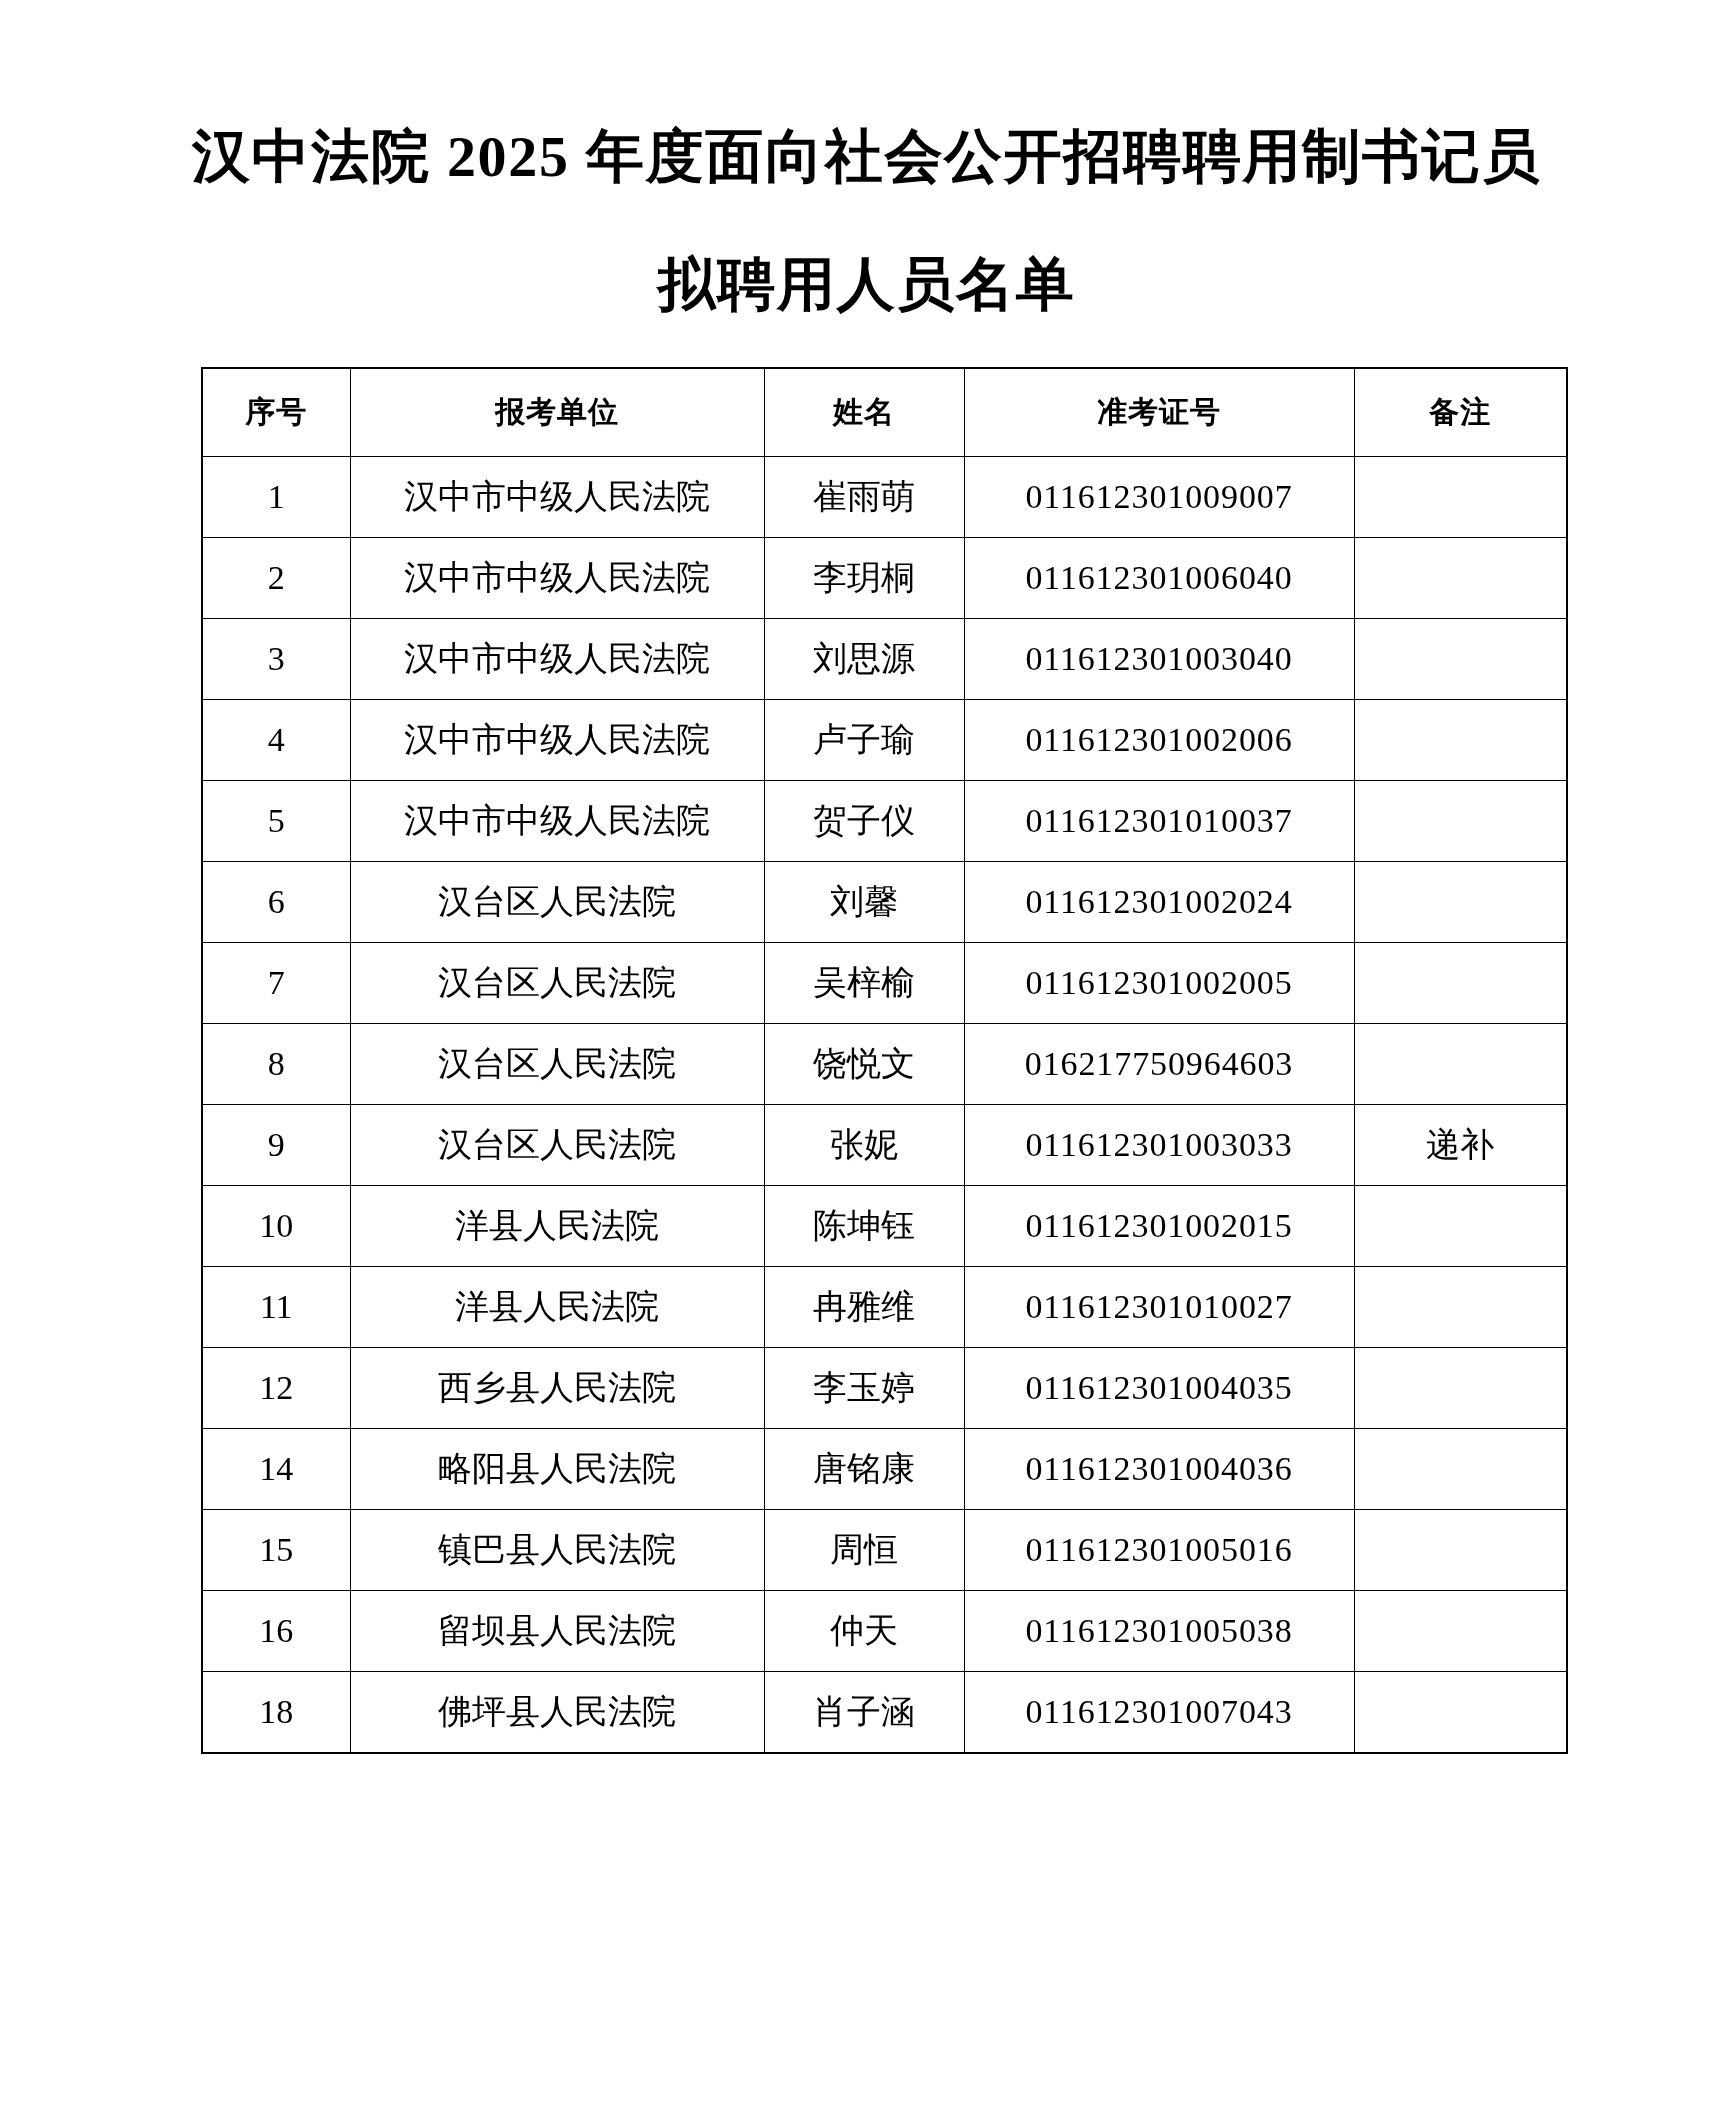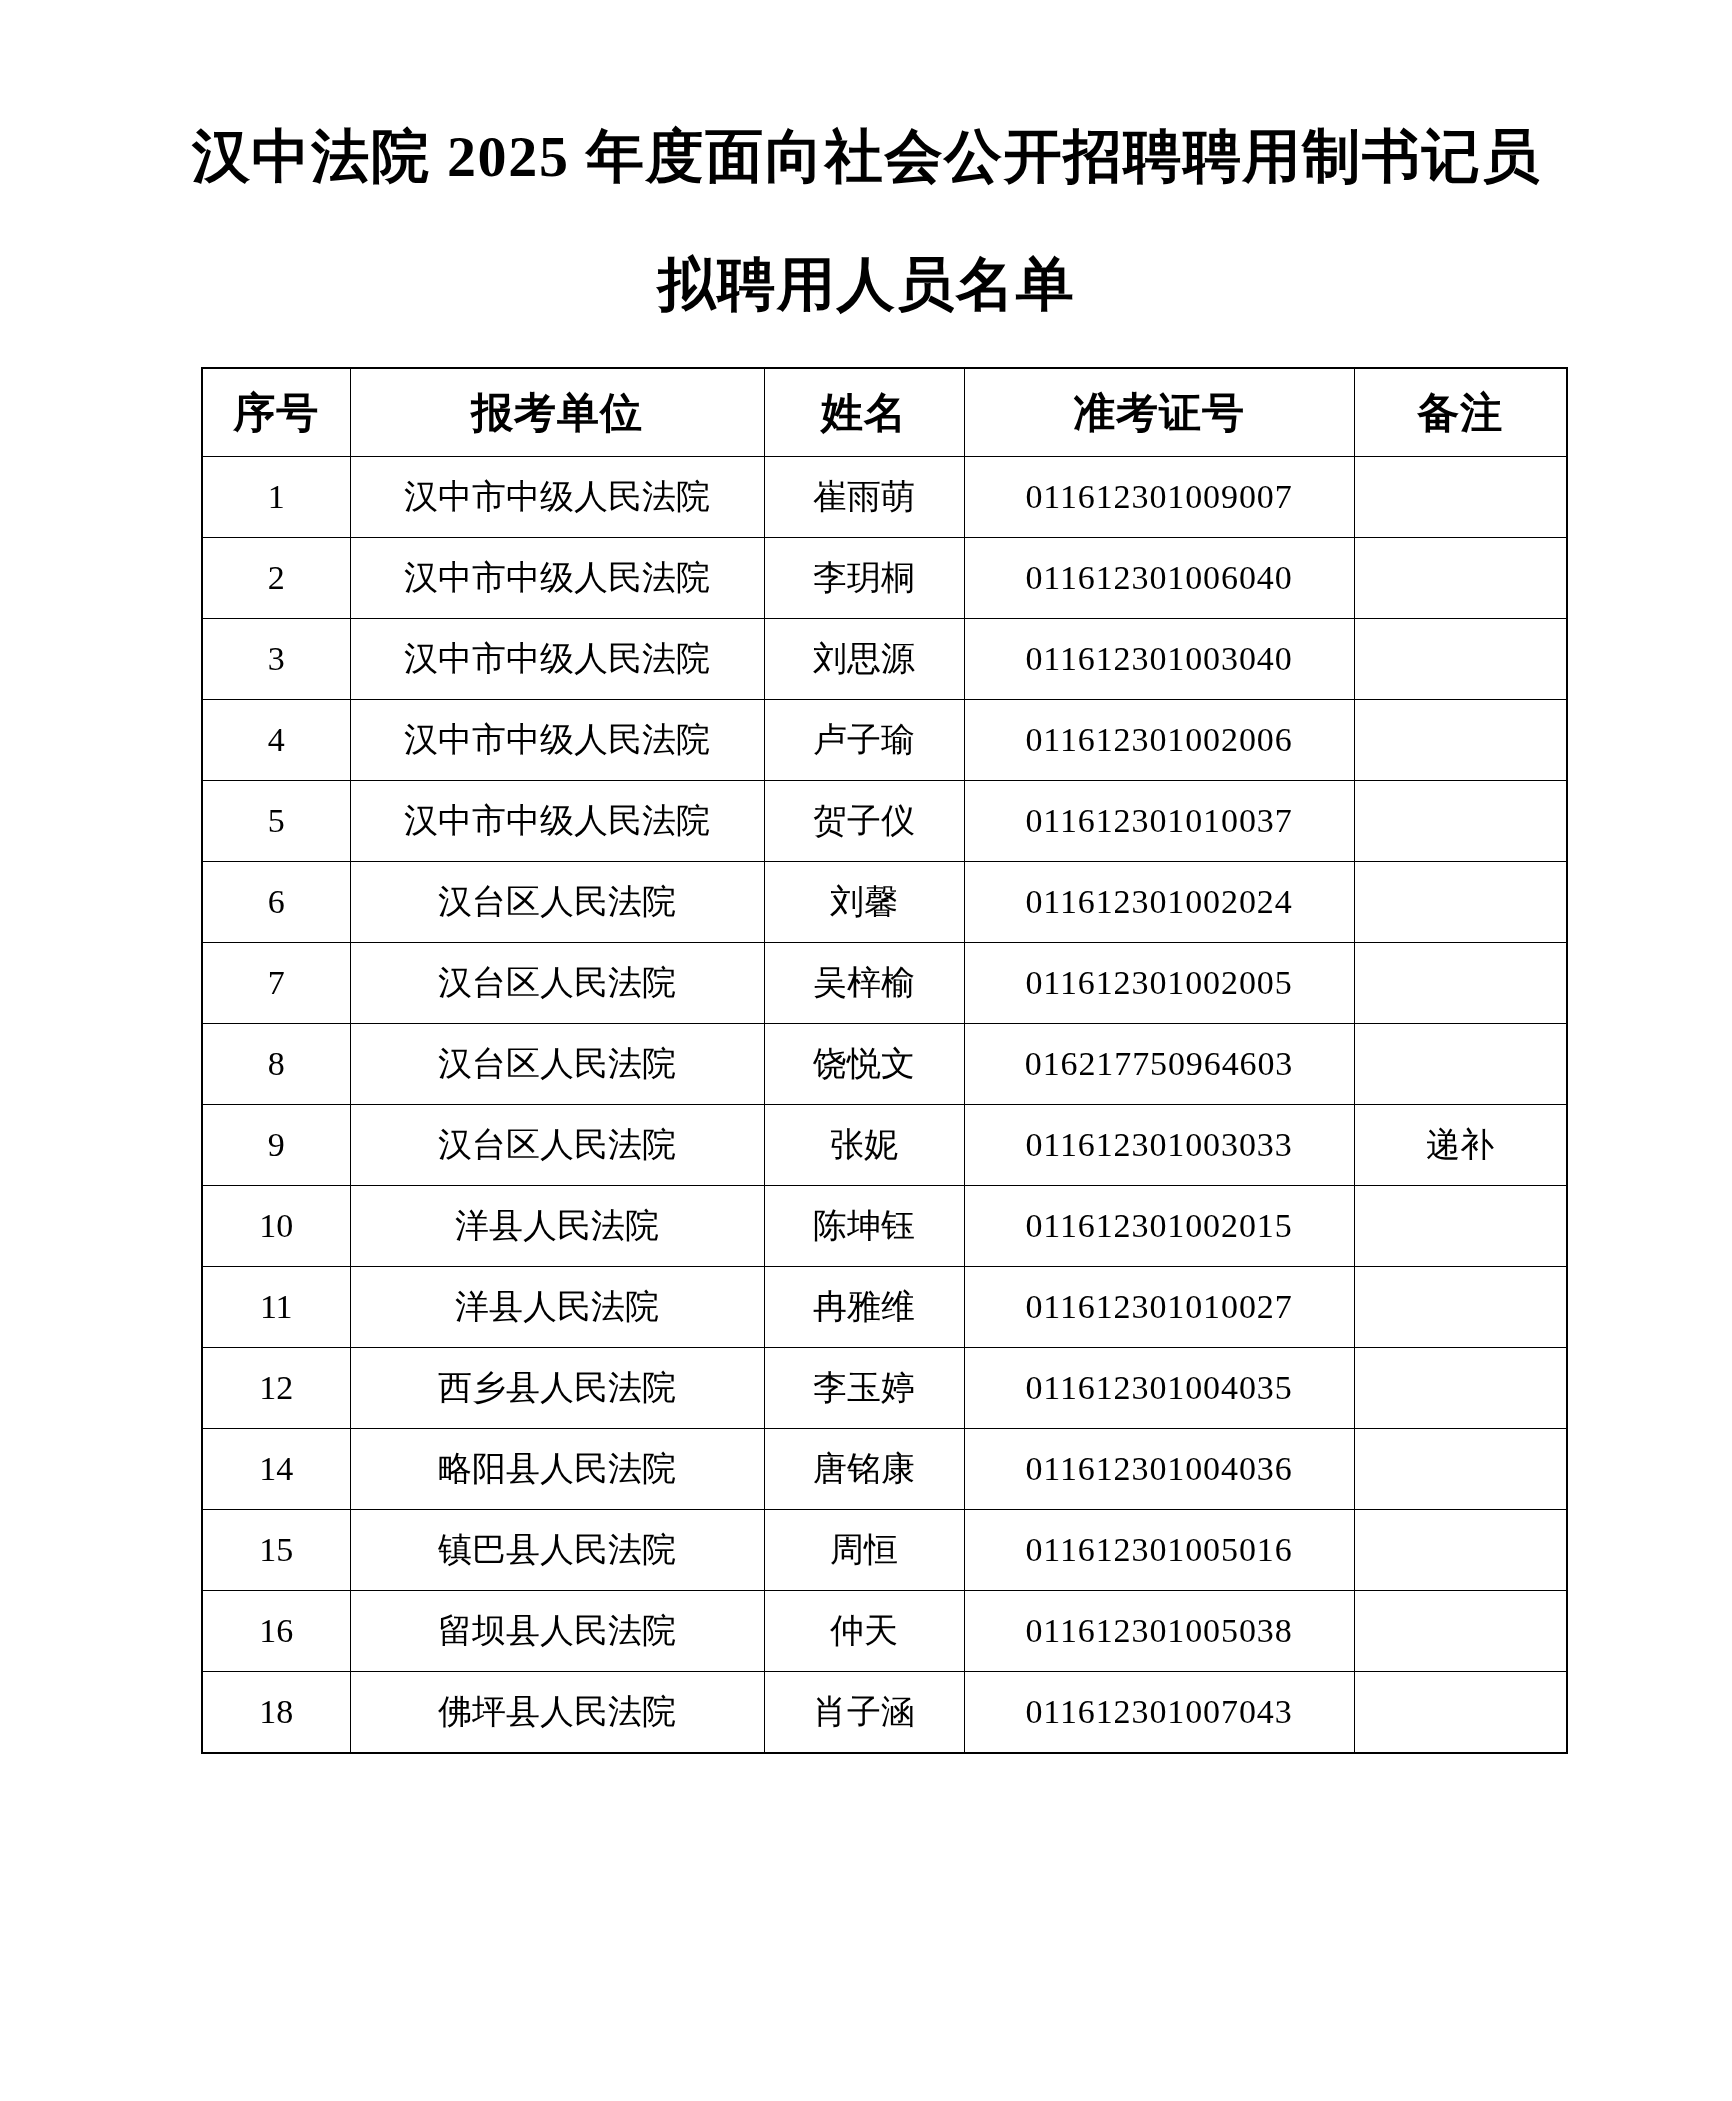--- a/index.html
+++ b/index.html
@@ -41,21 +41,21 @@
   table.hire-table td {
     border: 1.7px solid #000;
     text-align: center;
     vertical-align: middle;
     padding: 0;
     overflow: hidden;
     white-space: nowrap;
   }
   table.hire-table th {
     height: 87px;
-    font-size: 42px;
+    font-size: 30px;
     font-weight: bold;
     letter-spacing: 0.9px;
   }
   table.hire-table td {
     height: 80px;
     font-size: 34px;
   }
   td.c-ticket {
     font-size: 35px;
     letter-spacing: 0.9px;

